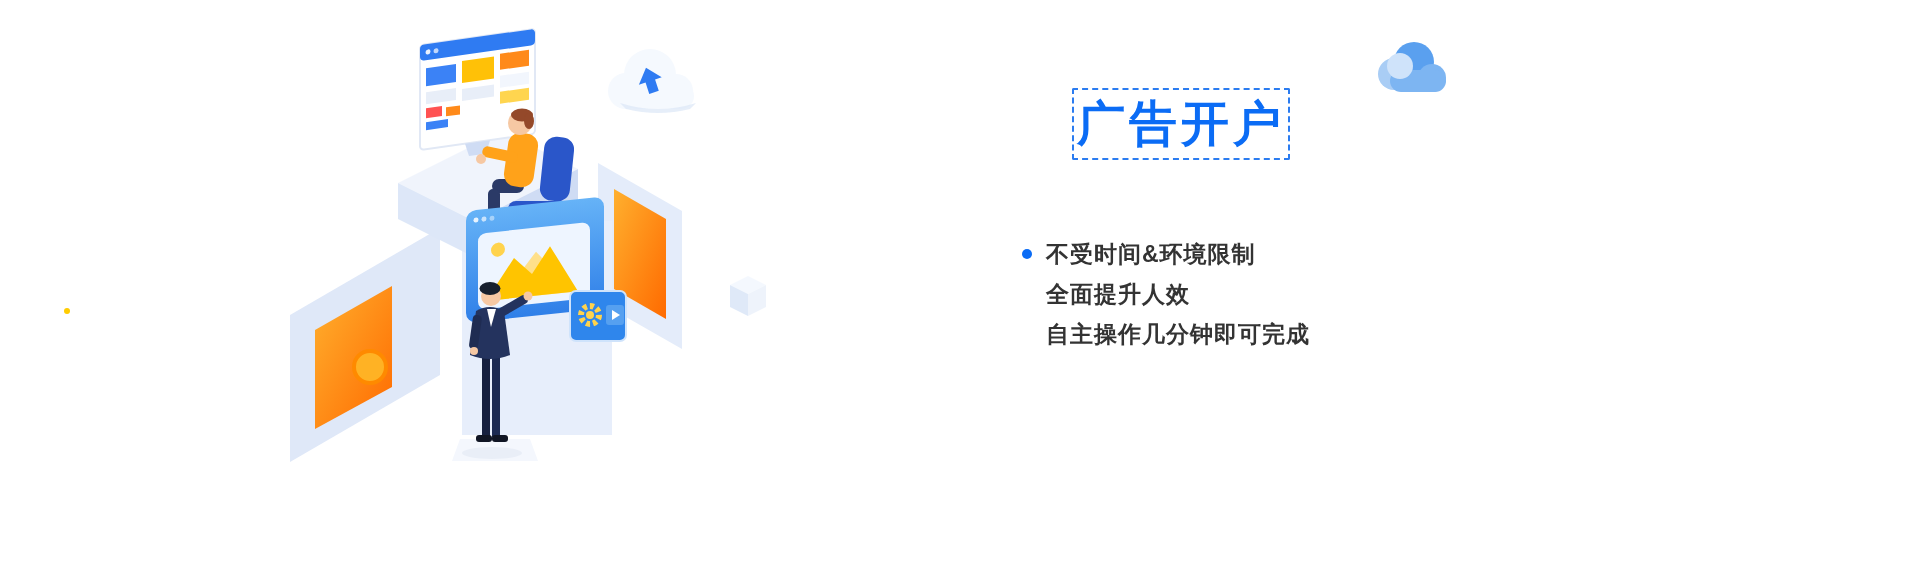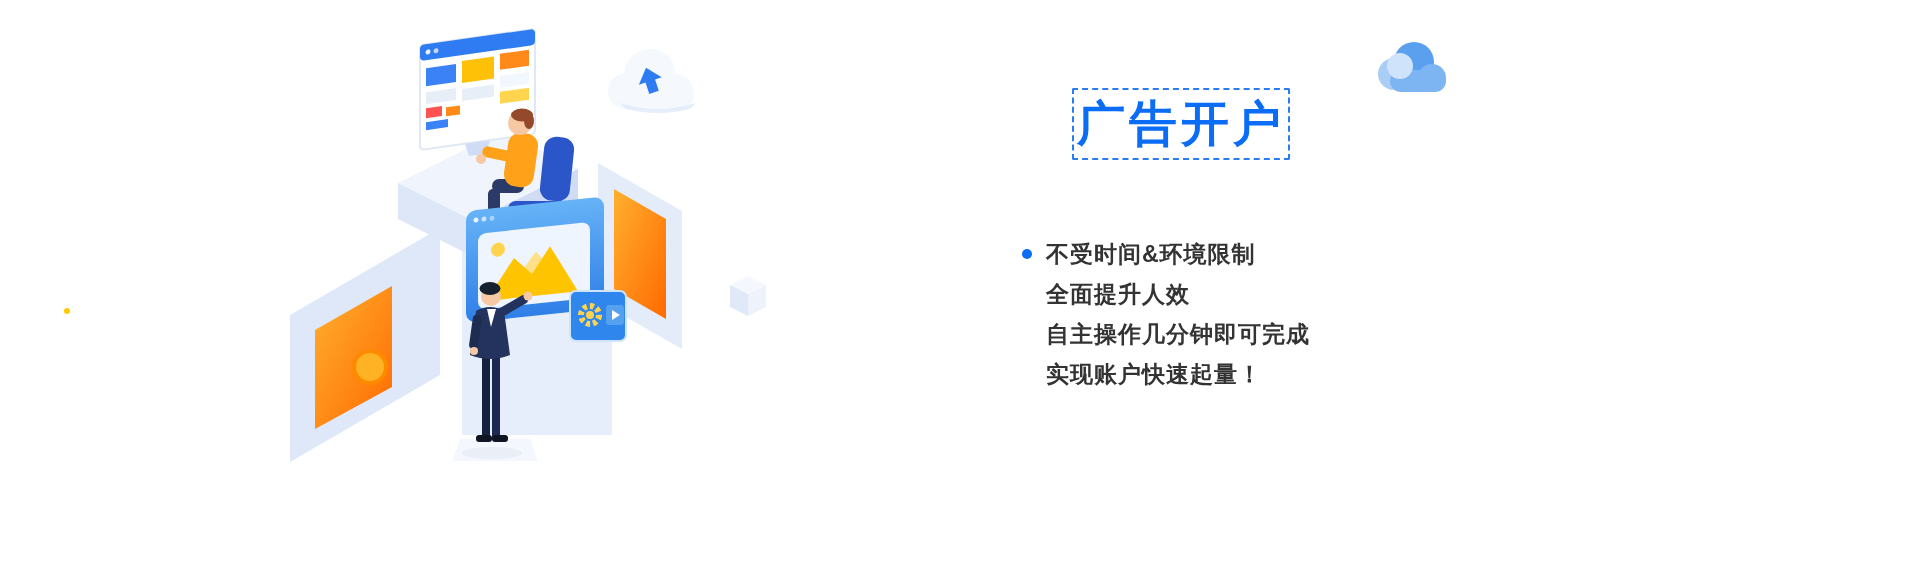--- a/index.html
+++ b/index.html
@@ -195,20 +195,16 @@
         <span>不受时间&amp;环境限制</span>
       </li>
       <li class="feature">
         <span class="bullet invisible"></span>
         <span>全面提升人效</span>
       </li>
       <li class="feature">
         <span class="bullet invisible"></span>
         <span>自主操作几分钟即可完成</span>
       </li>
-      <li class="feature">
-        <span class="bullet invisible"></span>
-        <span>实现账户快速起量！</span>
-      </li>
     </ul>
   </div>
 
 </div>
 
 </body></html>

